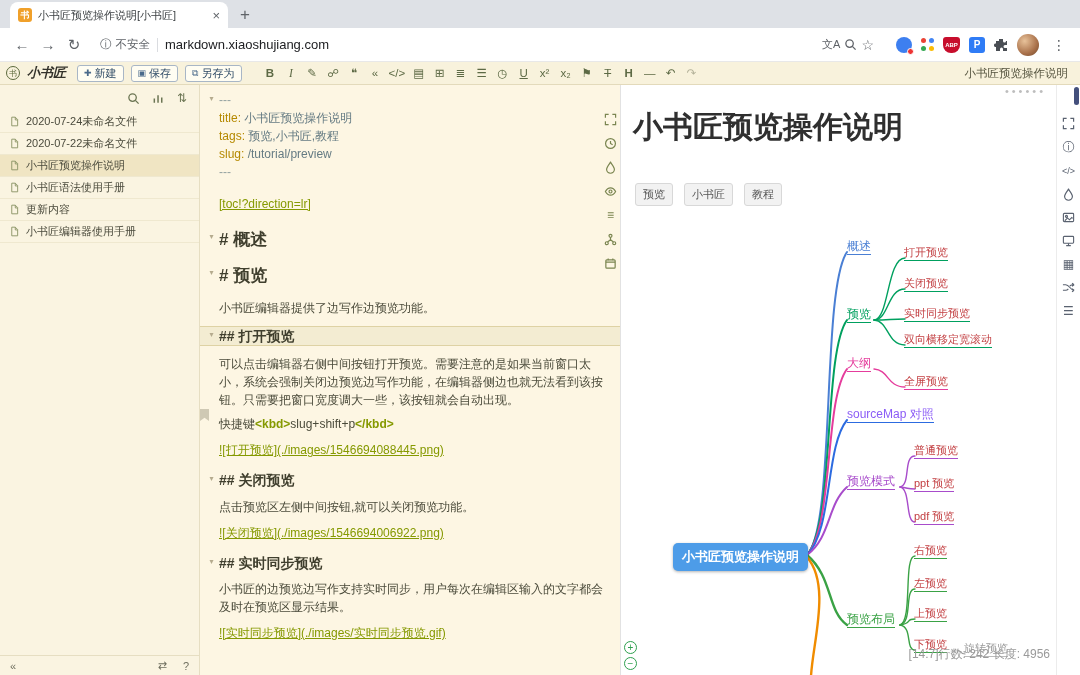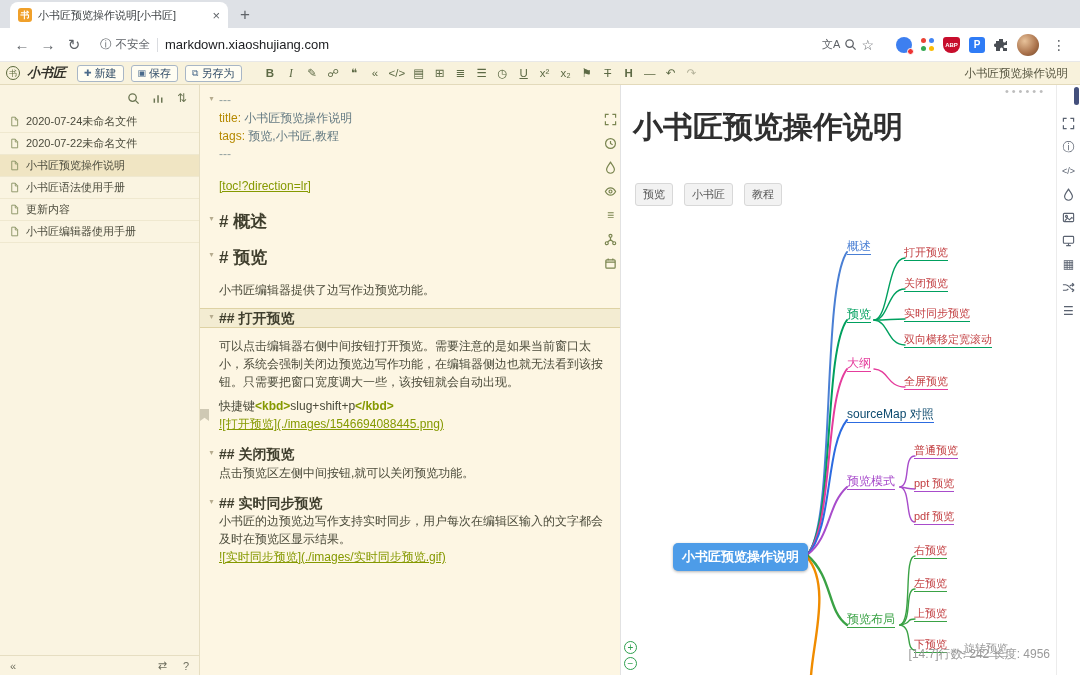--- a/index.html
+++ b/index.html
@@ -67,21 +67,21 @@
   .ed-row { display:flex; align-items:flex-start; padding:0 14px 0 4px; }
   .gutter { width:15px; flex:none; color:#b5ab8e; font-size:8px; text-align:center; padding-top:3px; }
   .ed-c { flex:1; font-size:12px; line-height:1.5; color:#4a4a3a; }
   .fm-delim { color:#93a1a1; }
   .fm-key { color:#b58900; }
   .fm-val { color:#657b83; }
   .md-link { color:#859900; text-decoration:underline; }
   .kbd-tag { color:#859900;font-weight:bold; }
   .md-h1 { font-size:17px; font-weight:bold; color:#403f2e; line-height:1.3; }
   .md-h2 { font-size:14px; font-weight:bold; color:#403f2e; line-height:1.3; }
-  .mt6{margin-top:6px}.mt8{}.mt10{margin-top:10px}.mt12{margin-top:12px}.mt14{margin-top:14px}.mt16{margin-top:16px}
+  .mt6{margin-top:6px}.mt8{margin-top:8px}.mt10{margin-top:10px}.mt12{margin-top:12px}.mt14{margin-top:14px}.mt16{margin-top:16px}
   .current-line { background:#f3ecd2; outline:1px solid #ded2a4; }
   .ed-icons { position:absolute; right:3px; top:28px; display:flex; flex-direction:column; align-items:center; gap:11px; color:#7a8550; }
   .ed-icons .tglyph { font-size:12px; line-height:13px; }
   .ed-marker { position:absolute; left:0; top:324px; width:9px; height:12px; background:#cfc9b4;
     clip-path:polygon(0 0,100% 0,100% 100%,50% 72%,0 100%); }
 
   
   .preview { flex:1; background:#fff; border-left:1px solid #e2e2e2; position:relative; overflow:hidden; }
   .pv-title { position:absolute; left:12px; top:22px; font-size:30px; font-weight:bold; color:#2f2f2f; }
   .pv-tags { position:absolute; left:14px; top:98px; display:flex; gap:11px; }
@@ -285,20 +285,24 @@
       <div class="ed-row">
         <span class="gutter"></span>
         <span class="ed-c"><span class="fm-key">title:</span><span class="fm-val"> 小书匠预览操作说明</span></span>
       </div>
       <div class="ed-row">
         <span class="gutter"></span>
         <span class="ed-c"><span class="fm-key">tags:</span><span class="fm-val"> 预览,小书匠,教程</span></span>
       </div>
       <div class="ed-row">
         <span class="gutter"></span>
+        <span class="ed-c"><span class="fm-key">slug:</span><span class="fm-val"> /tutorial/preview</span></span>
+      </div>
+      <div class="ed-row">
+        <span class="gutter"></span>
         <span class="ed-c fm-delim">---</span>
       </div>
       <div class="ed-row mt14">
         <span class="gutter"></span>
         <span class="ed-c md-link">[toc!?direction=lr]</span>
       </div>
       <div class="ed-row mt16">
         <span class="gutter">▾</span>
         <span class="ed-c md-h1"># 概述</span>
       </div>
@@ -326,20 +330,24 @@
         <span class="gutter"></span>
         <span class="ed-c md-link">![打开预览](./images/1546694088445.png)</span>
       </div>
       <div class="ed-row mt12">
         <span class="gutter">▾</span>
         <span class="ed-c md-h2">## 关闭预览</span>
       </div>
       <div class="ed-row mt8">
         <span class="gutter"></span>
         <span class="ed-c">点击预览区左侧中间按钮,就可以关闭预览功能。</span>
+      </div>
+      <div class="ed-row mt8">
+        <span class="gutter"></span>
+        <span class="ed-c md-link">![关闭预览](./images/1546694006922.png)</span>
       </div>
       <div class="ed-row mt12">
         <span class="gutter">▾</span>
         <span class="ed-c md-h2">## 实时同步预览</span>
       </div>
       <div class="ed-row mt8">
         <span class="gutter"></span>
         <span class="ed-c">小书匠的边预览边写作支持实时同步，用户每次在编辑区输入的文字都会及时在预览区显示结果。</span>
       </div>
       <div class="ed-row mt8">
@@ -420,21 +428,21 @@
         <path d="M279,540 C292,538 284,534 294,534" stroke="#3aa245" stroke-width="1.4"></path>
         <path d="M279,540 C292,542 284,565 294,565" stroke="#3aa245" stroke-width="1.4"></path>
         <path d="M336,565 C342,566 338,569 344,569" stroke="#9a9a9a" stroke-width="1.2"></path>
       </svg>
 
       <div class="mm-root">小书匠预览操作说明</div>
 
       <div class="mm-label mm-l1" style="left:226px;top:154px;color:#4a7fd4;border-color:#4a7fd4">概述</div>
       <div class="mm-label mm-l1" style="left:226px;top:222px;color:#00a05f;border-color:#00a05f">预览</div>
       <div class="mm-label mm-l1" style="left:226px;top:271px;color:#e53c9c;border-color:#e53c9c">大纲</div>
-      <div class="mm-label mm-l1" style="left:226px;top:322px;color:#0c4a6e;border-color:#2c6be0">sourceMap 对照</div>
+      <div class="mm-label mm-l1" style="left:226px;top:322px;color:#8b5cf6;border-color:#2c6be0">sourceMap 对照</div>
       <div class="mm-label mm-l1" style="left:226px;top:389px;color:#a84ccb;border-color:#a84ccb">预览模式</div>
       <div class="mm-label mm-l1" style="left:226px;top:527px;color:#3aa245;border-color:#3aa245">预览布局</div>
 
       <div class="mm-label mm-l2" style="left:283px;top:161px;border-color:#00a05f">打开预览</div>
       <div class="mm-label mm-l2" style="left:283px;top:192px;border-color:#00a05f">关闭预览</div>
       <div class="mm-label mm-l2" style="left:283px;top:222px;border-color:#00a05f">实时同步预览</div>
       <div class="mm-label mm-l2" style="left:283px;top:248px;border-color:#00a05f">双向横移定宽滚动</div>
       <div class="mm-label mm-l2" style="left:283px;top:290px;border-color:#e53c9c">全屏预览</div>
       <div class="mm-label mm-l2" style="left:293px;top:359px;border-color:#a84ccb">普通预览</div>
       <div class="mm-label mm-l2" style="left:293px;top:392px;border-color:#a84ccb">ppt 预览</div>

